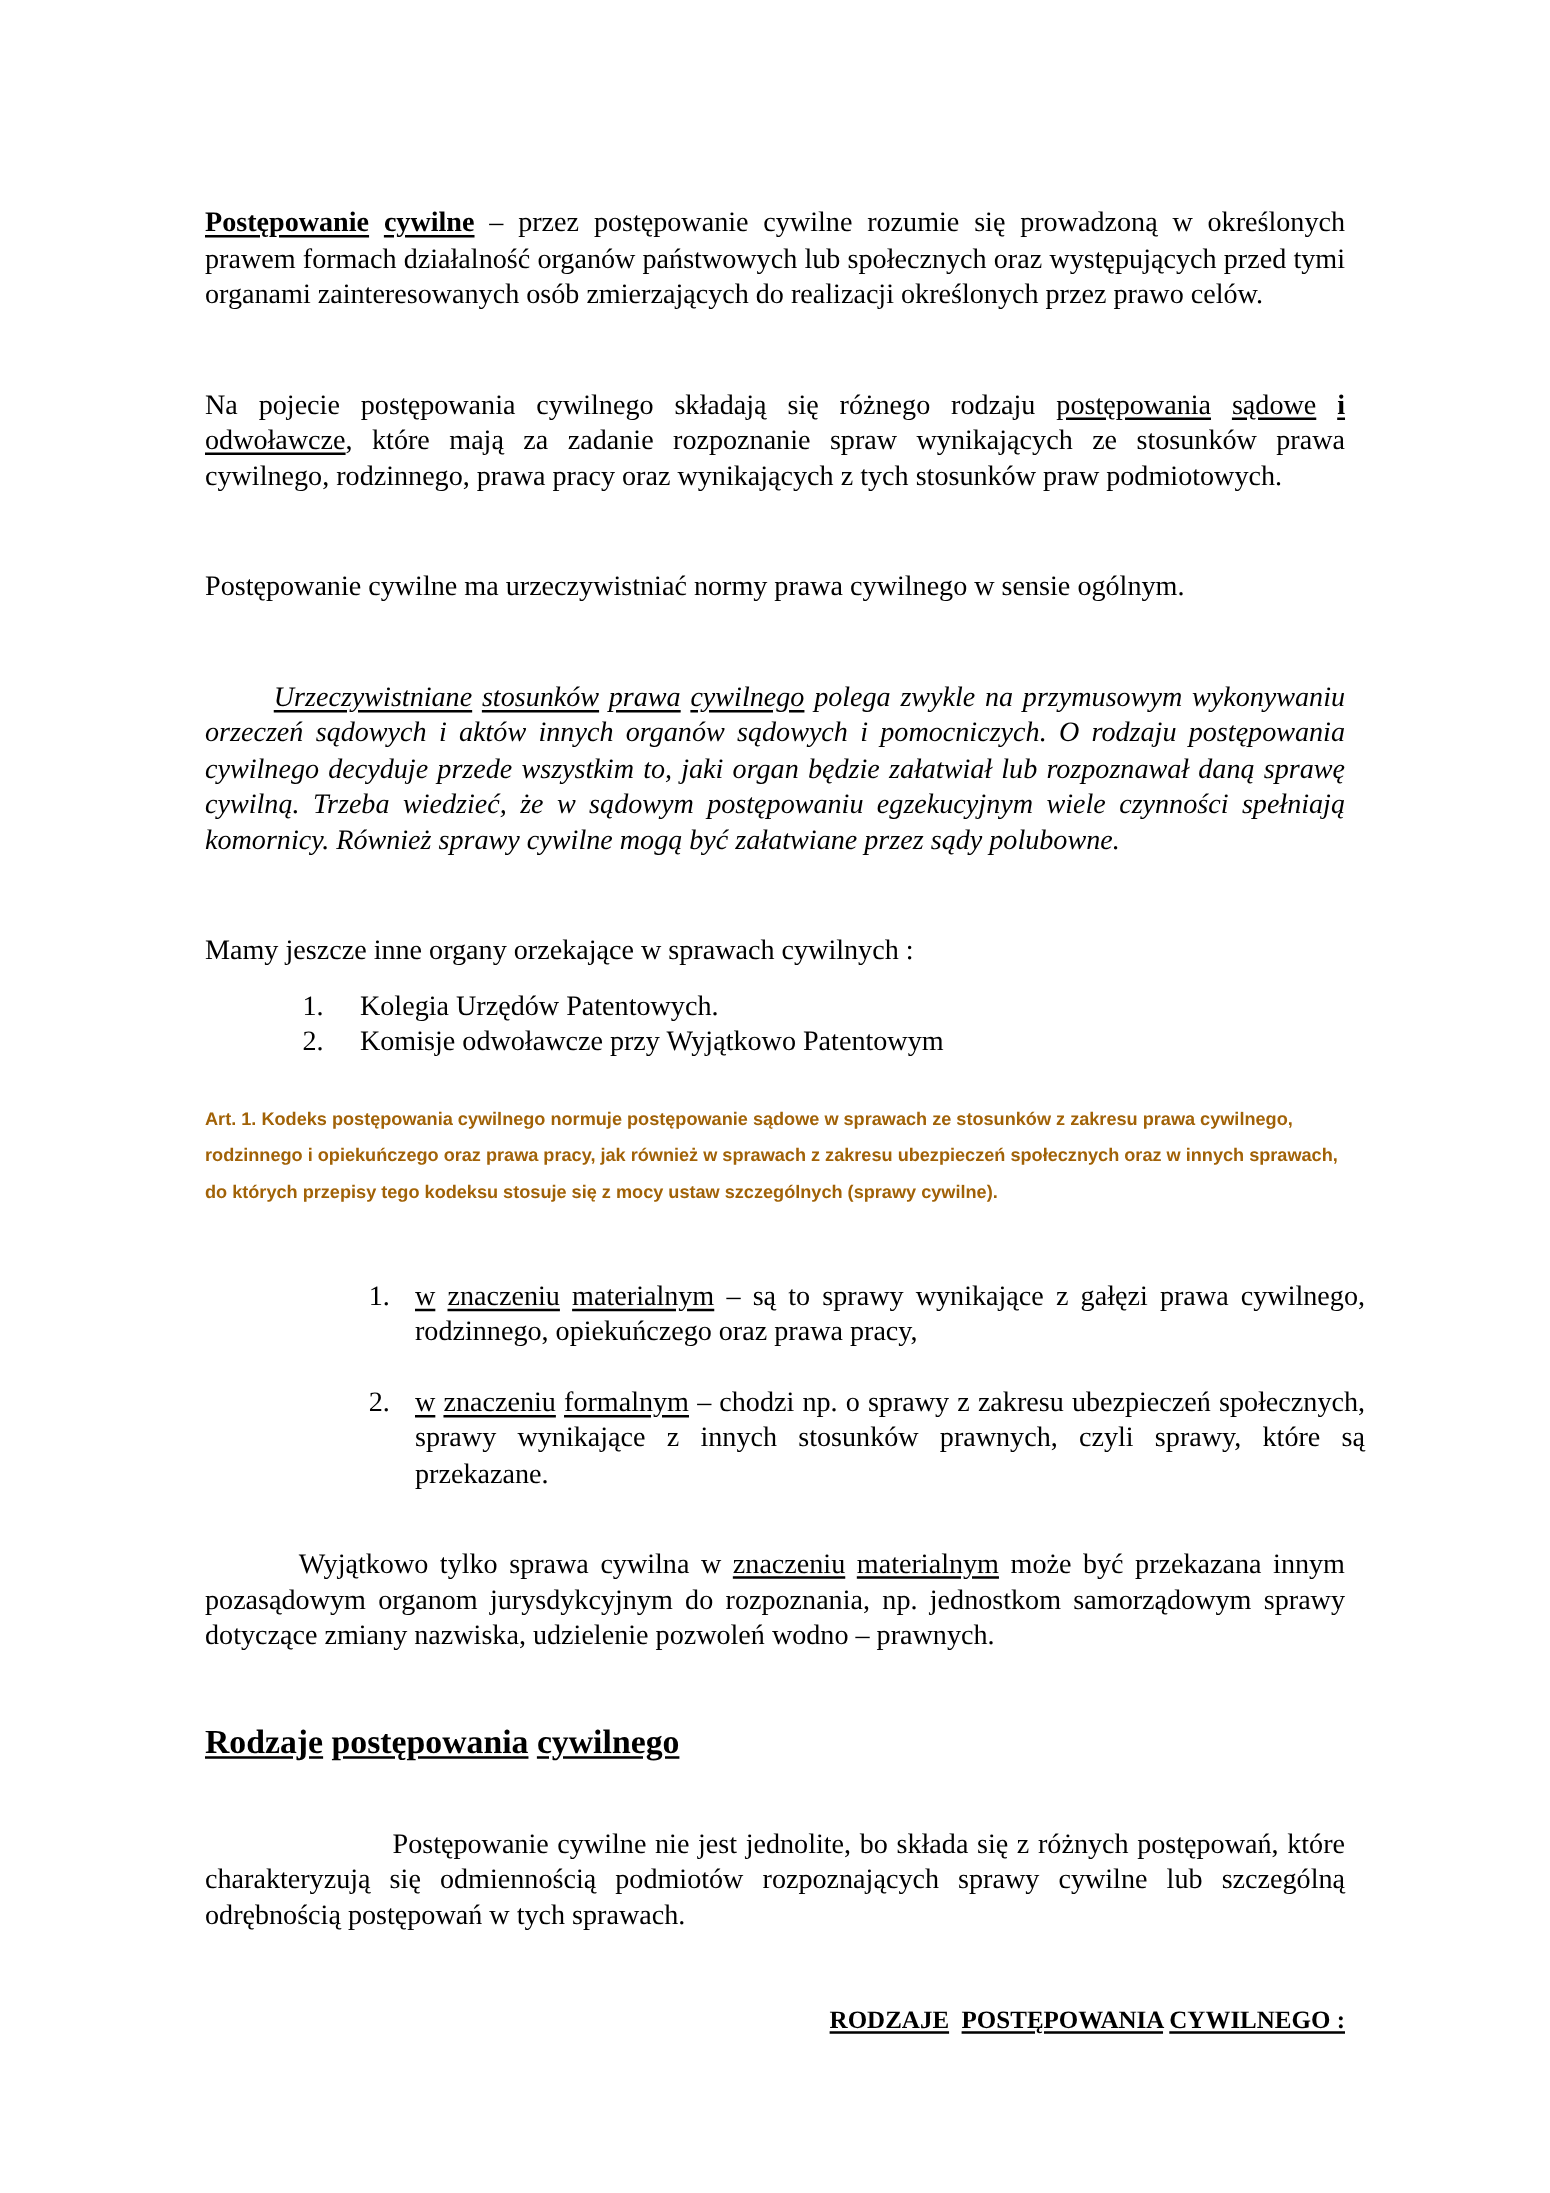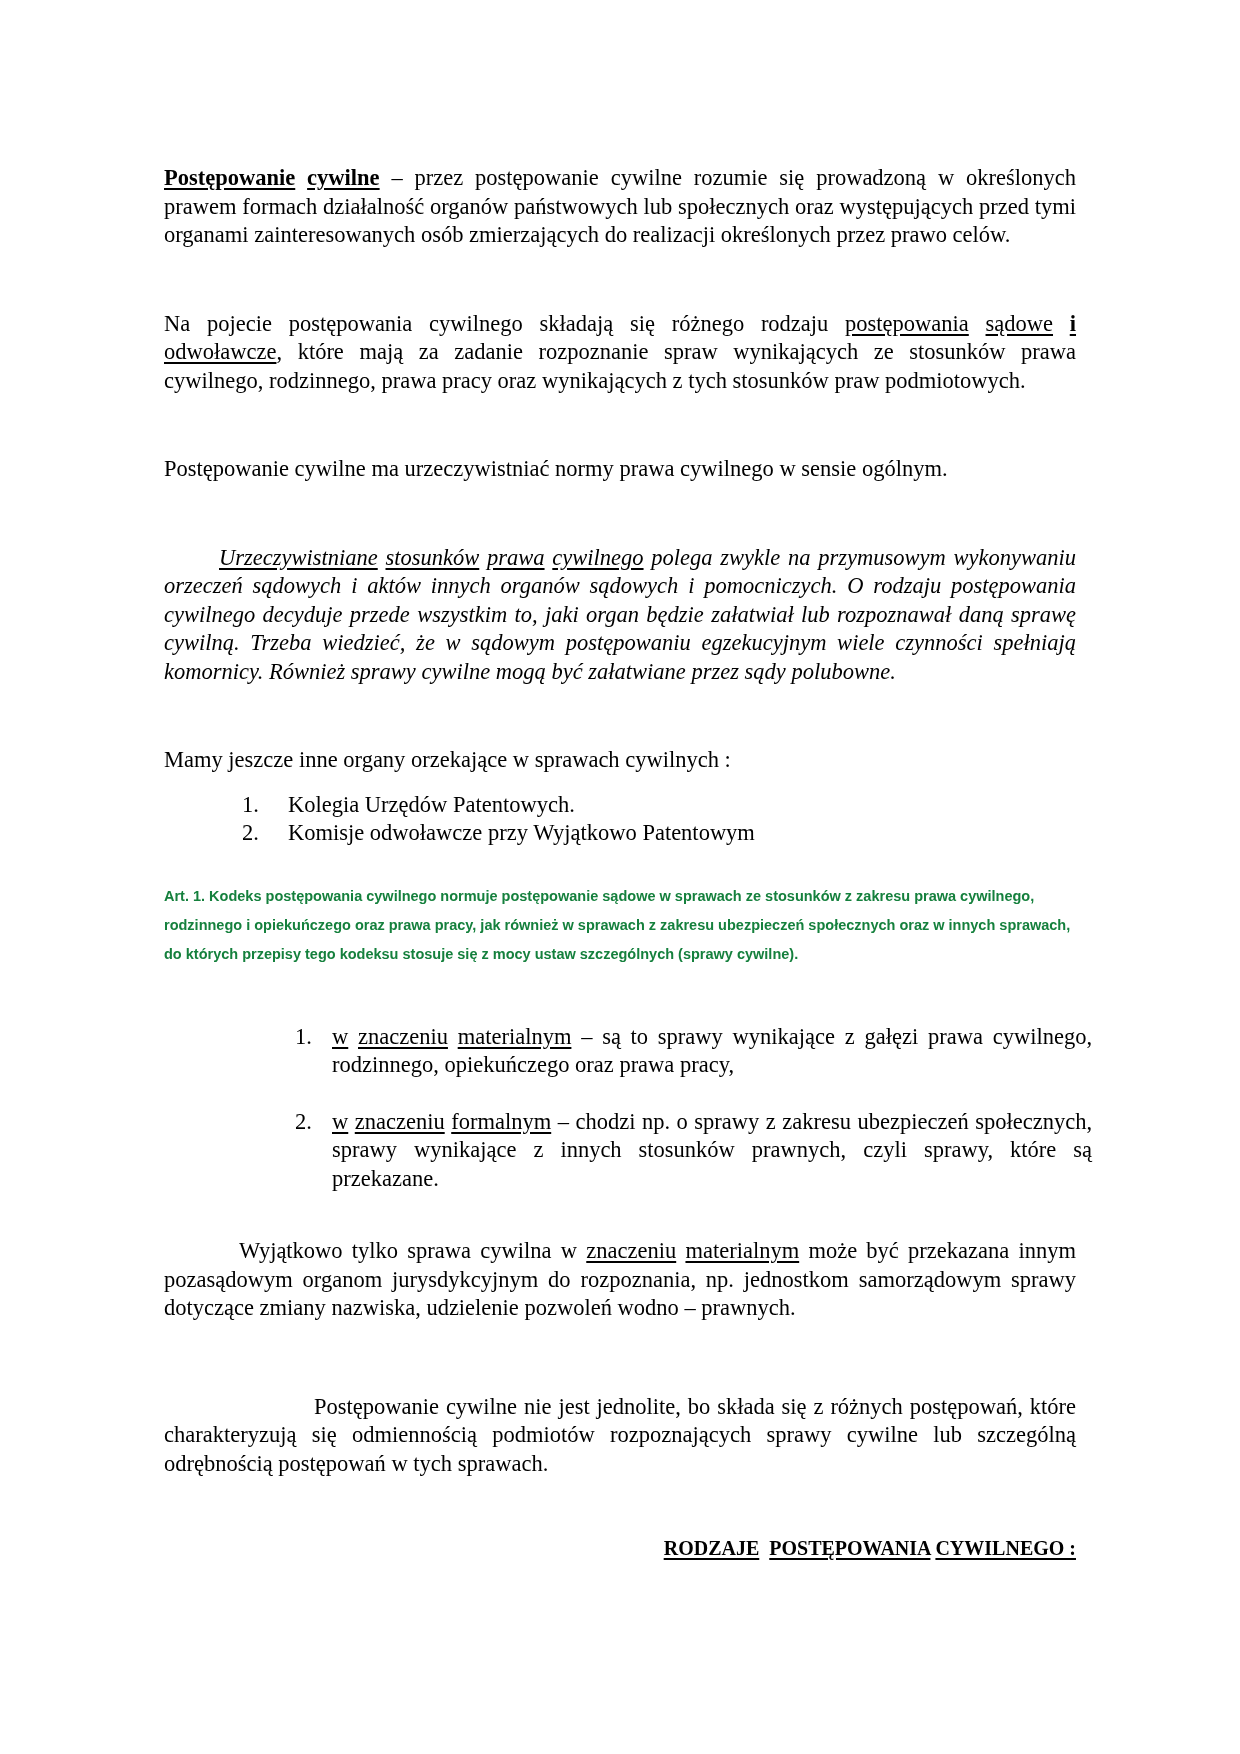--- a/index.html
+++ b/index.html
@@ -12,21 +12,21 @@
   .gap { height:28px; }
   .indent1 { text-indent:55px;font-style:italic; }
   .indent2 { text-indent:150px; }
   .indent3 { text-indent:75px; }
   .list1 { margin:0; padding:0; list-style:none; }
   .list1 li { font-size:22.5px; line-height:28.5px; padding-left:140px; position:relative; }
   .list1 li .num { position:absolute; left:94px; }
   .h2 { font-size:30px; line-height:40px; }
   .h2 .rest { font-size:22.5px; }
   .art { font-family:"Liberation Sans", "DejaVu Sans", sans-serif; font-weight:bold;
-         color:#15803d; font-size:14.5px; line-height:29px; text-align:left; }
+         color:#a16207; font-size:14.5px; line-height:29px; text-align:left; }
   .list2 { margin:0; padding:0; list-style:none; }
   .list2 li { font-size:22.5px; line-height:28.5px; padding-left:184px; position:relative; text-align:justify; }
   .list2 li .num { position:absolute; left:147px; }
   .h3 { font-size:27px; line-height:36px; font-weight:bold; }
   .h4 { text-align:right; font-weight:bold; font-size:20px; line-height:28px; }
 </style>
 </head>
 <body>
 
 <div class="page">
@@ -67,20 +67,21 @@
     <li style="height:28px"></li>
     <li><span class="num">2.</span><span class="u">w</span> <span class="u">znaczeniu</span> <span class="u">formalnym</span><span> – chodzi np. o sprawy z zakresu ubezpieczeń społecznych, sprawy wynikające z  innych stosunków prawnych, czyli sprawy, które są przekazane.</span></li>
   </ul>
 
   <div class="gap"></div>
 
   <p class="indent3"><span>Wyjątkowo tylko sprawa cywilna w </span><span class="u">znaczeniu</span> <span class="u">materialnym</span><span> może być przekazana innym pozasądowym organom jurysdykcyjnym do rozpoznania, np. jednostkom samorządowym sprawy dotyczące zmiany nazwiska, udzielenie pozwoleń wodno – prawnych.</span></p>
 
   <div style="height:20px"></div>
 
+  <p class="h3"><span class="u">Rodzaje</span> <span class="u">postępowania</span> <span class="u">cywilnego</span></p>
 
   <div style="height:18px"></div>
 
   <p class="indent2">Postępowanie cywilne nie jest jednolite, bo składa się z różnych postępowań, które charakteryzują się odmiennością podmiotów rozpoznających sprawy cywilne lub szczególną odrębnością postępowań w tych sprawach.</p>
 
   <div style="height:24px"></div>
 
   <p class="h4"><span class="u">RODZAJE</span>&nbsp; <span class="u">POSTĘPOWANIA</span> <span class="u">CYWILNEGO :</span></p>
 
 </div>

